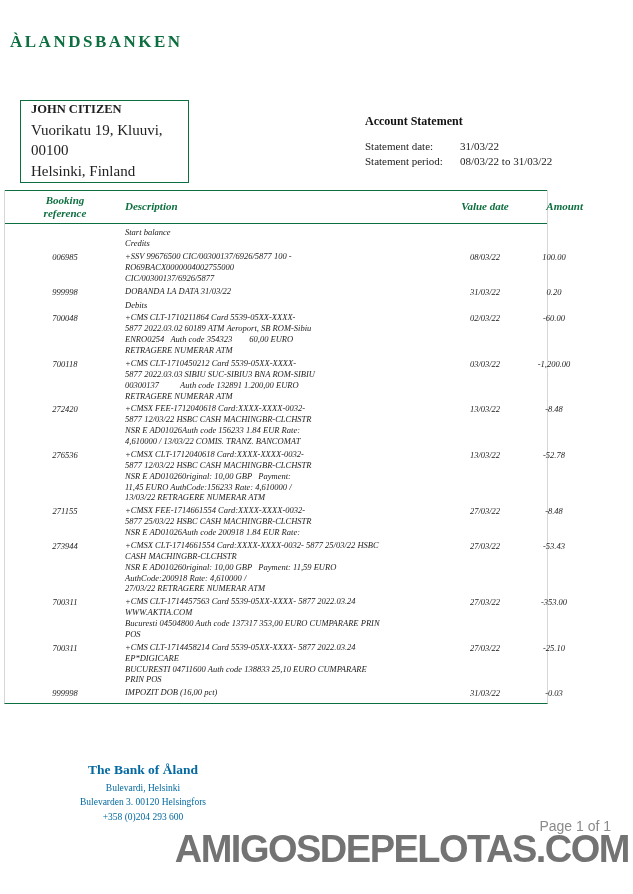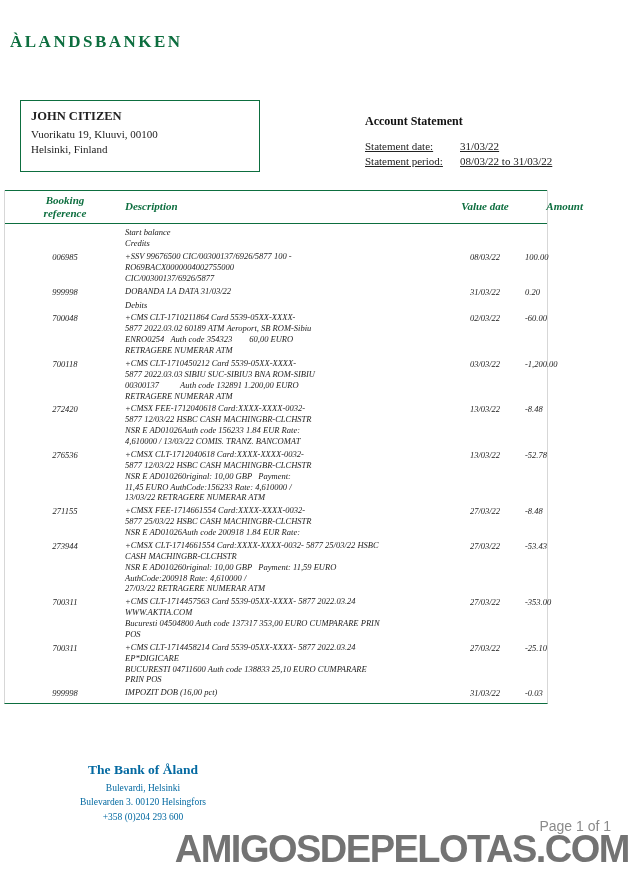--- a/index.html
+++ b/index.html
@@ -23,31 +23,31 @@
     font-weight: 700;
     font-size: 17px;
     letter-spacing: 2.5px;
     color: #0d6e3f;
   }
   
   .customer-box {
     position: absolute;
     top: 100px;
     left: 20px;
-    width: 240px;
+    width: 169px;
     min-height: 72px;
     border: 1.5px solid #0d6e3f;
-    padding: 8px 10px;
+    padding: 1px 10px;
   }
   .customer-box .name { font-weight: 700; font-size: 12.5px; margin-bottom: 3px; }
-  .customer-box .addr { font-size: 11px; line-height: 1.35; }
+  .customer-box .addr { font-size: 15px; line-height: 1.35; }
   
   .stmt-info { position: absolute; top: 114px; left: 365px; width: 250px; }
   .stmt-title { font-weight: 700; font-size: 12px; color: #111; margin-bottom: 10px; }
-  .stmt-row { display: flex; font-size: 11px; line-height: 1.4; text-decoration: underline; }
+  .stmt-row { display: flex; font-size: 11px; line-height: 1.4; }
   .stmt-row .lbl { width: 95px; }
   .stmt-row .val { flex: 1; }
   
   .table {
     position: absolute;
     top: 190px;
     left: 4px;
     width: 544px;
     border-left: 1px solid #d7d7d7;
     border-right: 1px solid #d7d7d7;
@@ -73,21 +73,21 @@
   .trow {
     display: grid;
     grid-template-columns: 120px 320px 80px 72px;
     font-size: 8.5px;
     line-height: 1.28;
     padding: 1px 0;
   }
   .c-ref { text-align: center; padding-top: 1px; }
   .c-desc { white-space: pre-wrap; padding-right: 4px; }
   .c-date { text-align: center; padding-top: 1px; }
-  .c-amt { text-align: left; padding-right: 14px; padding-top: 1px; }
+  .c-amt { text-align: center; padding-right: 14px; padding-top: 1px; }
   
   .bank-footer {
     position: absolute;
     top: 762px;
     left: 48px;
     width: 190px;
     text-align: center;
     color: #0369a1;
   }
   .bank-footer .bank-name { font-weight: 700; font-size: 13.5px; margin-bottom: 3px; }

